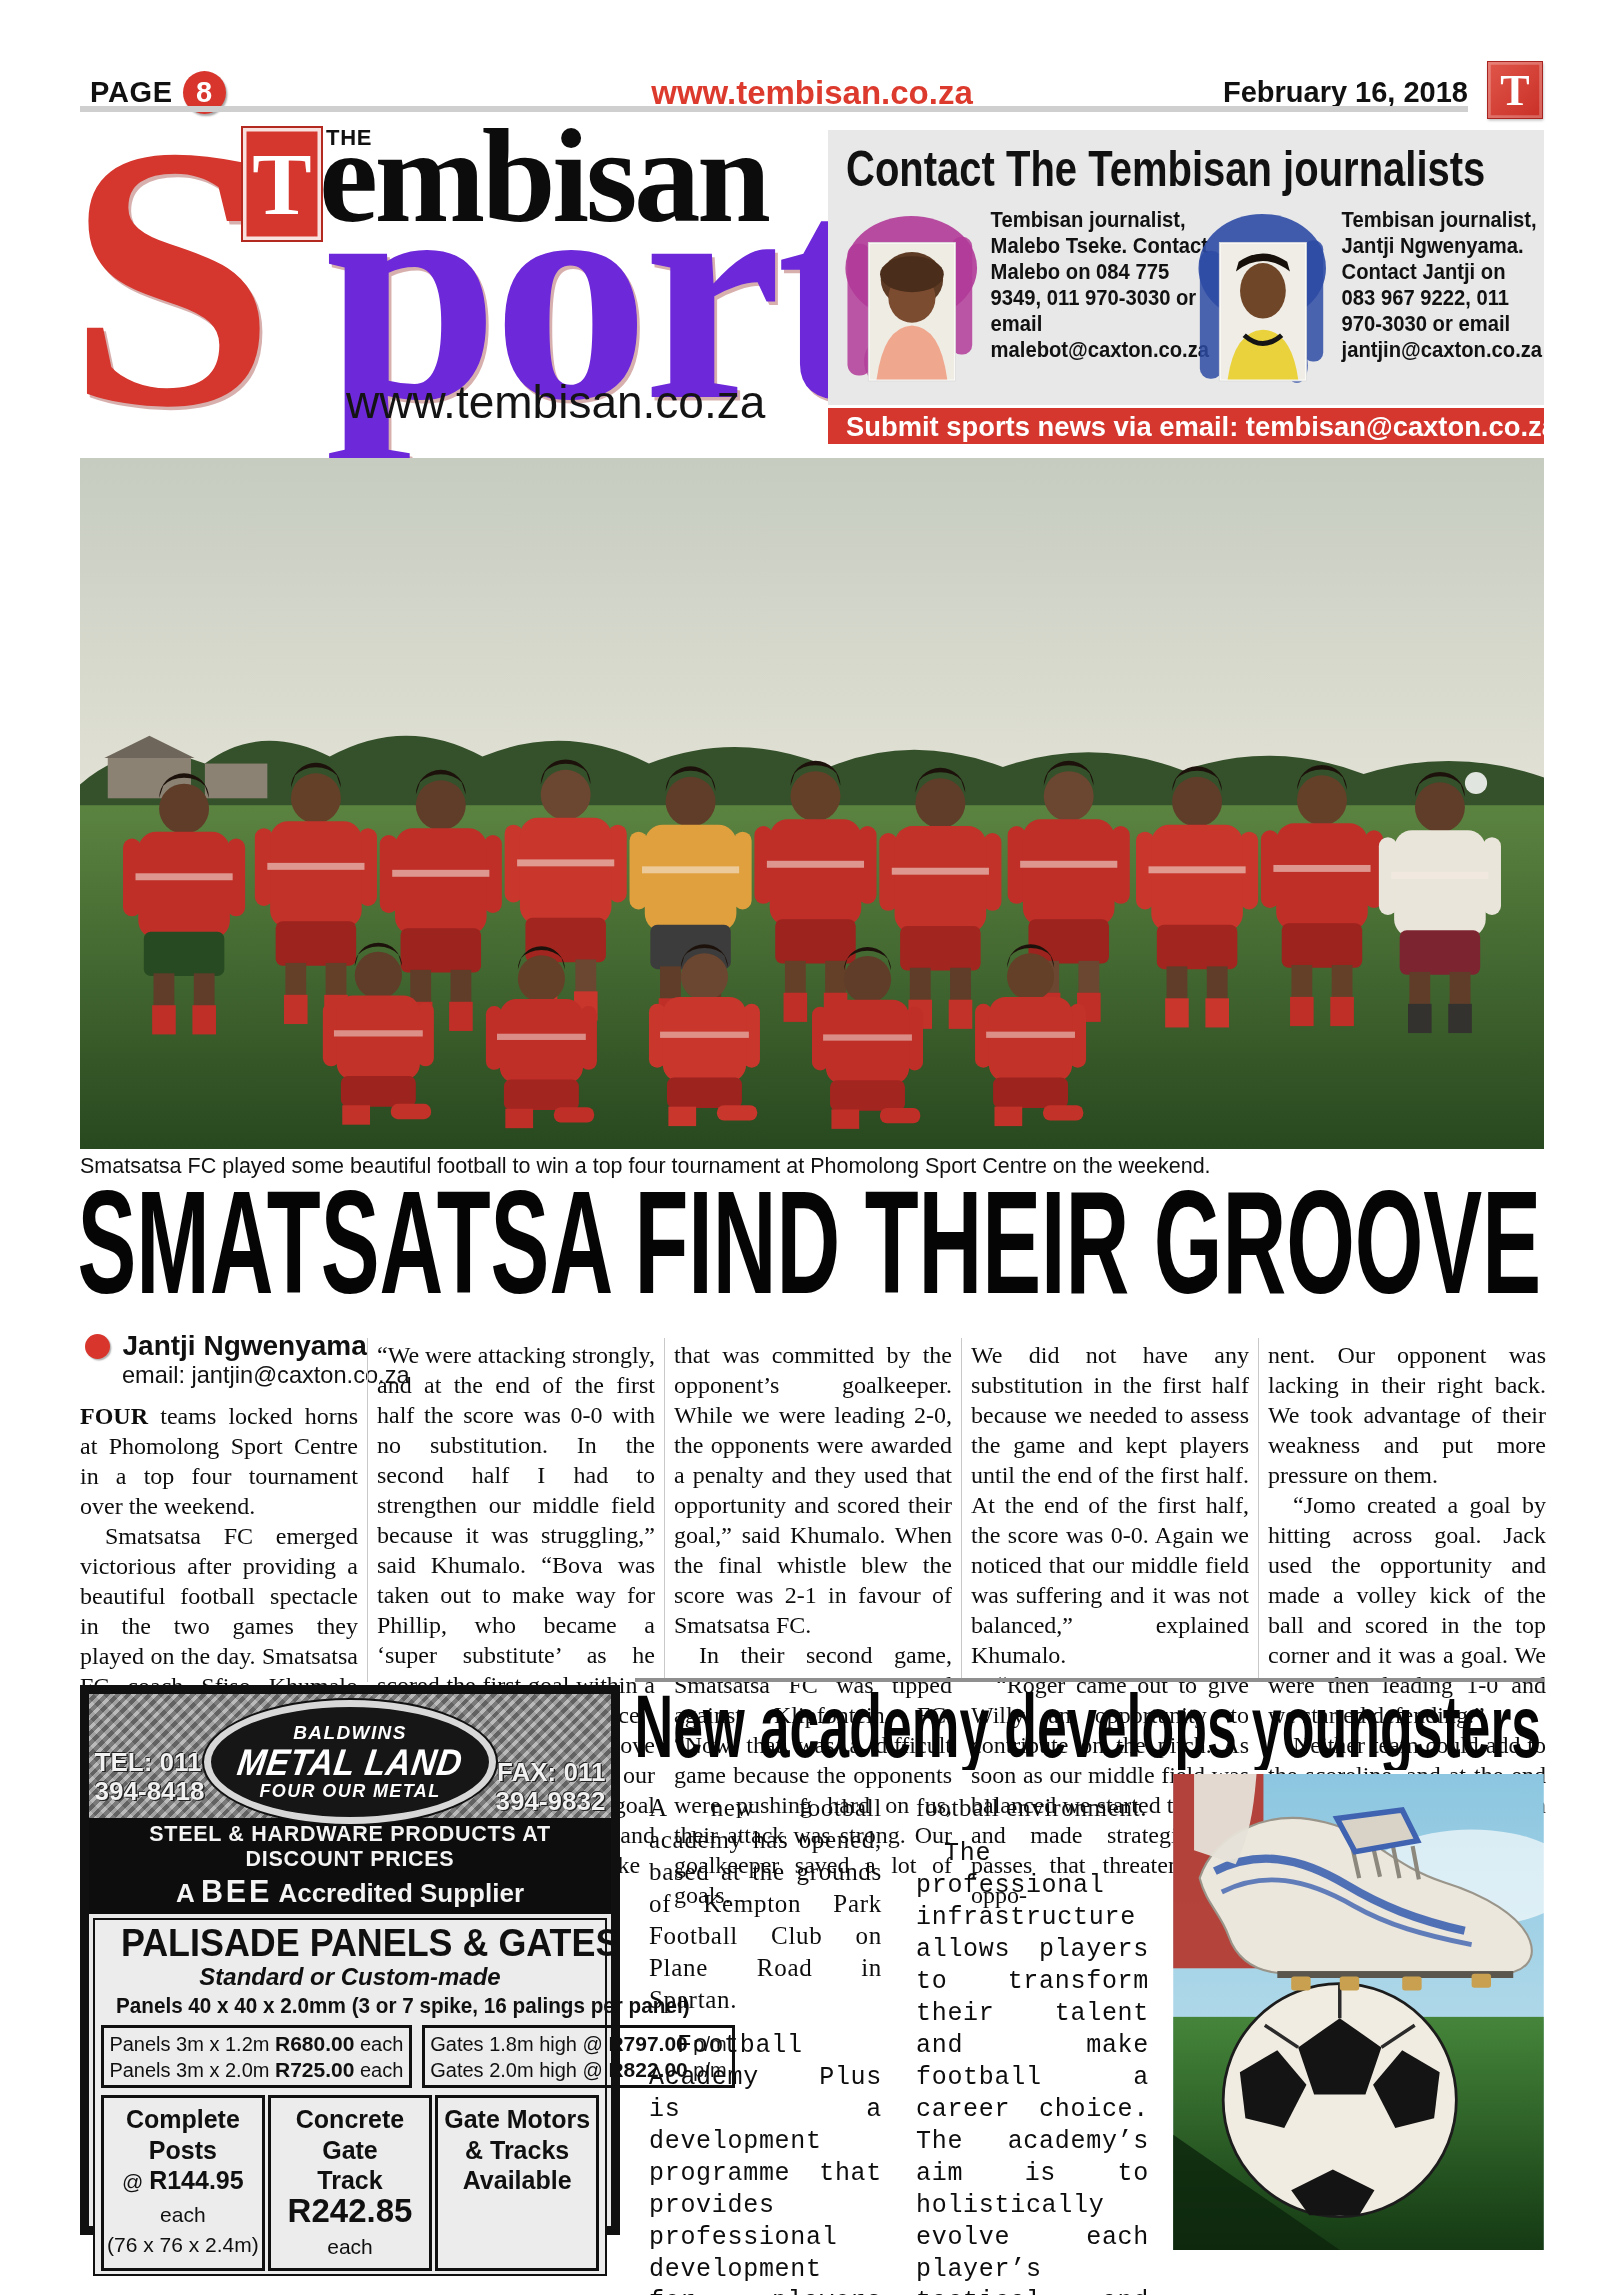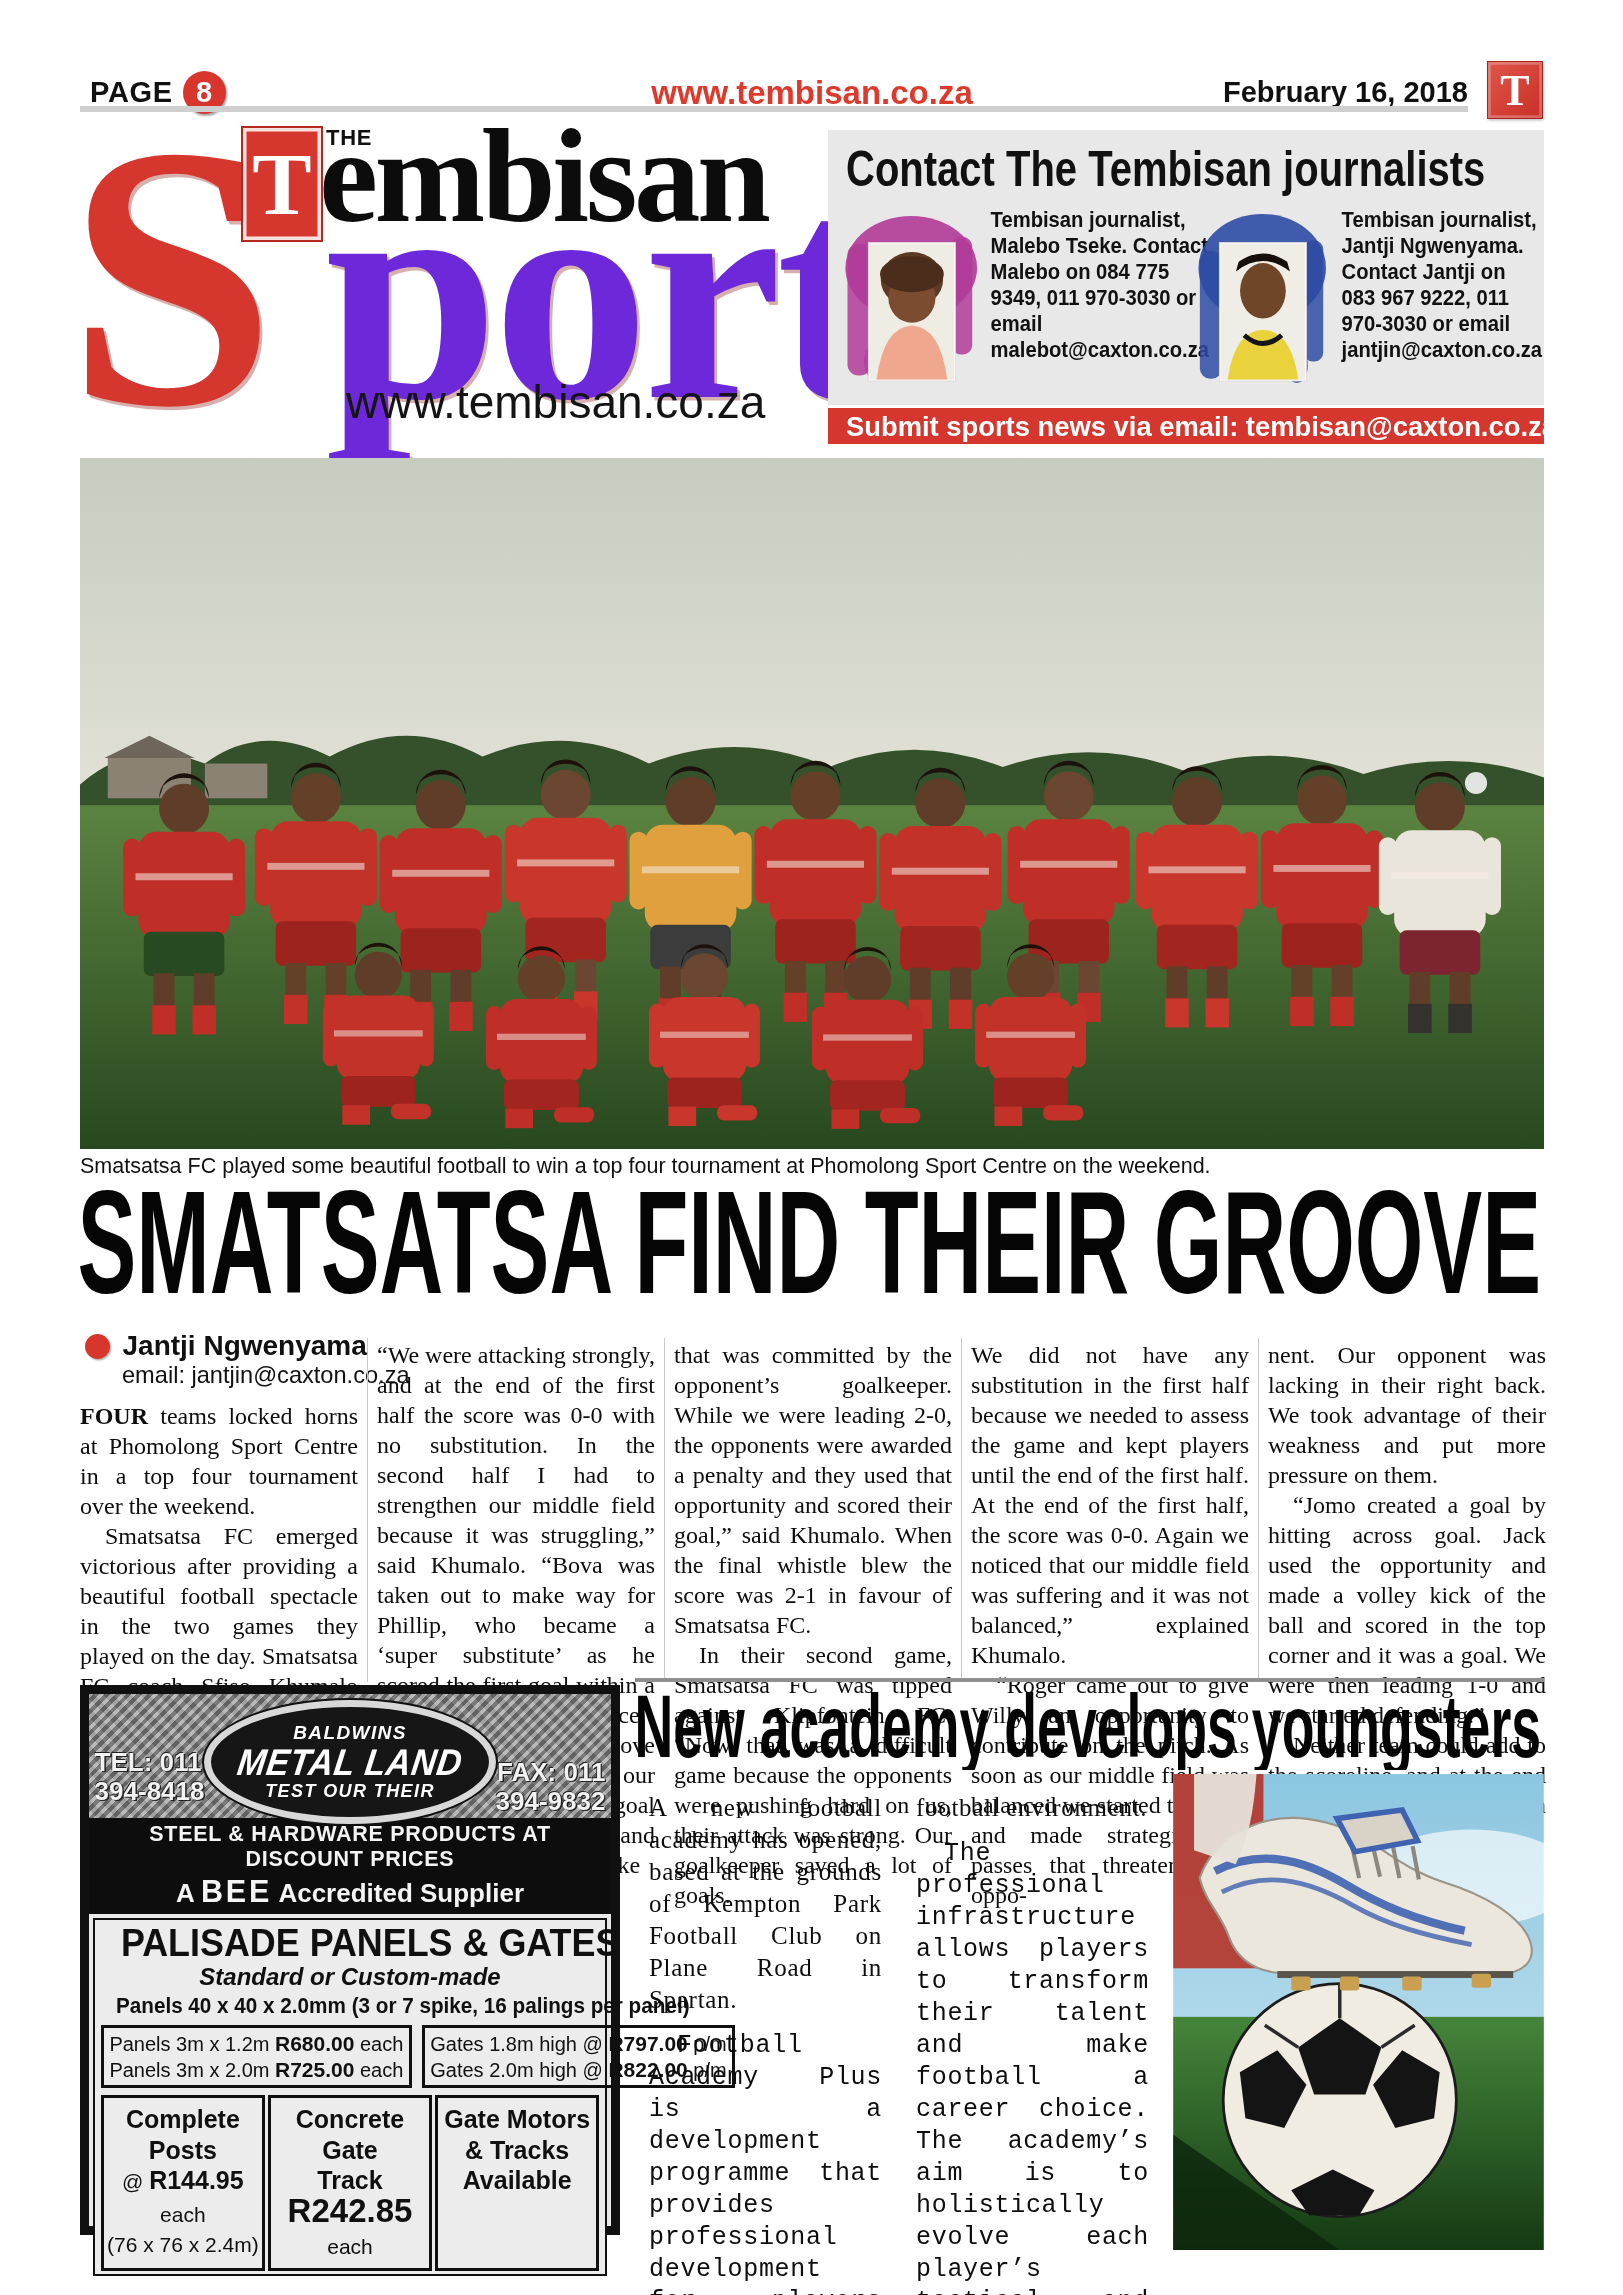--- a/index.html
+++ b/index.html
@@ -322,21 +322,21 @@
   <div class="colsep" style="left:961px;"></div>
   <div class="colsep" style="left:1258px;"></div>
 
   <div class="abs botrule"></div>
 
   <div class="abs ad">
     <div class="ad-top">
       <div class="ad-oval">
         <div class="b1">BALDWINS</div>
         <div class="b2">METAL LAND</div>
-        <div class="b3">TEST OUR THEIR</div>
+        <div class="b3">FOUR OUR METAL</div>
       </div>
       <div class="ad-tel">TEL: 011 394-8418</div>
       <div class="ad-fax">FAX: 011 394-9832</div>
     </div>
     <div class="ad-strip">
       <div class="s1">STEEL &amp; HARDWARE  PRODUCTS AT DISCOUNT PRICES</div>
       <div class="s2"><span>A </span><span class="bee">BEE</span><span> Accredited Supplier</span></div>
     </div>
     <div class="ad-white">
       <div class="ad-ptitle">PALISADE PANELS &amp; GATES</div>

